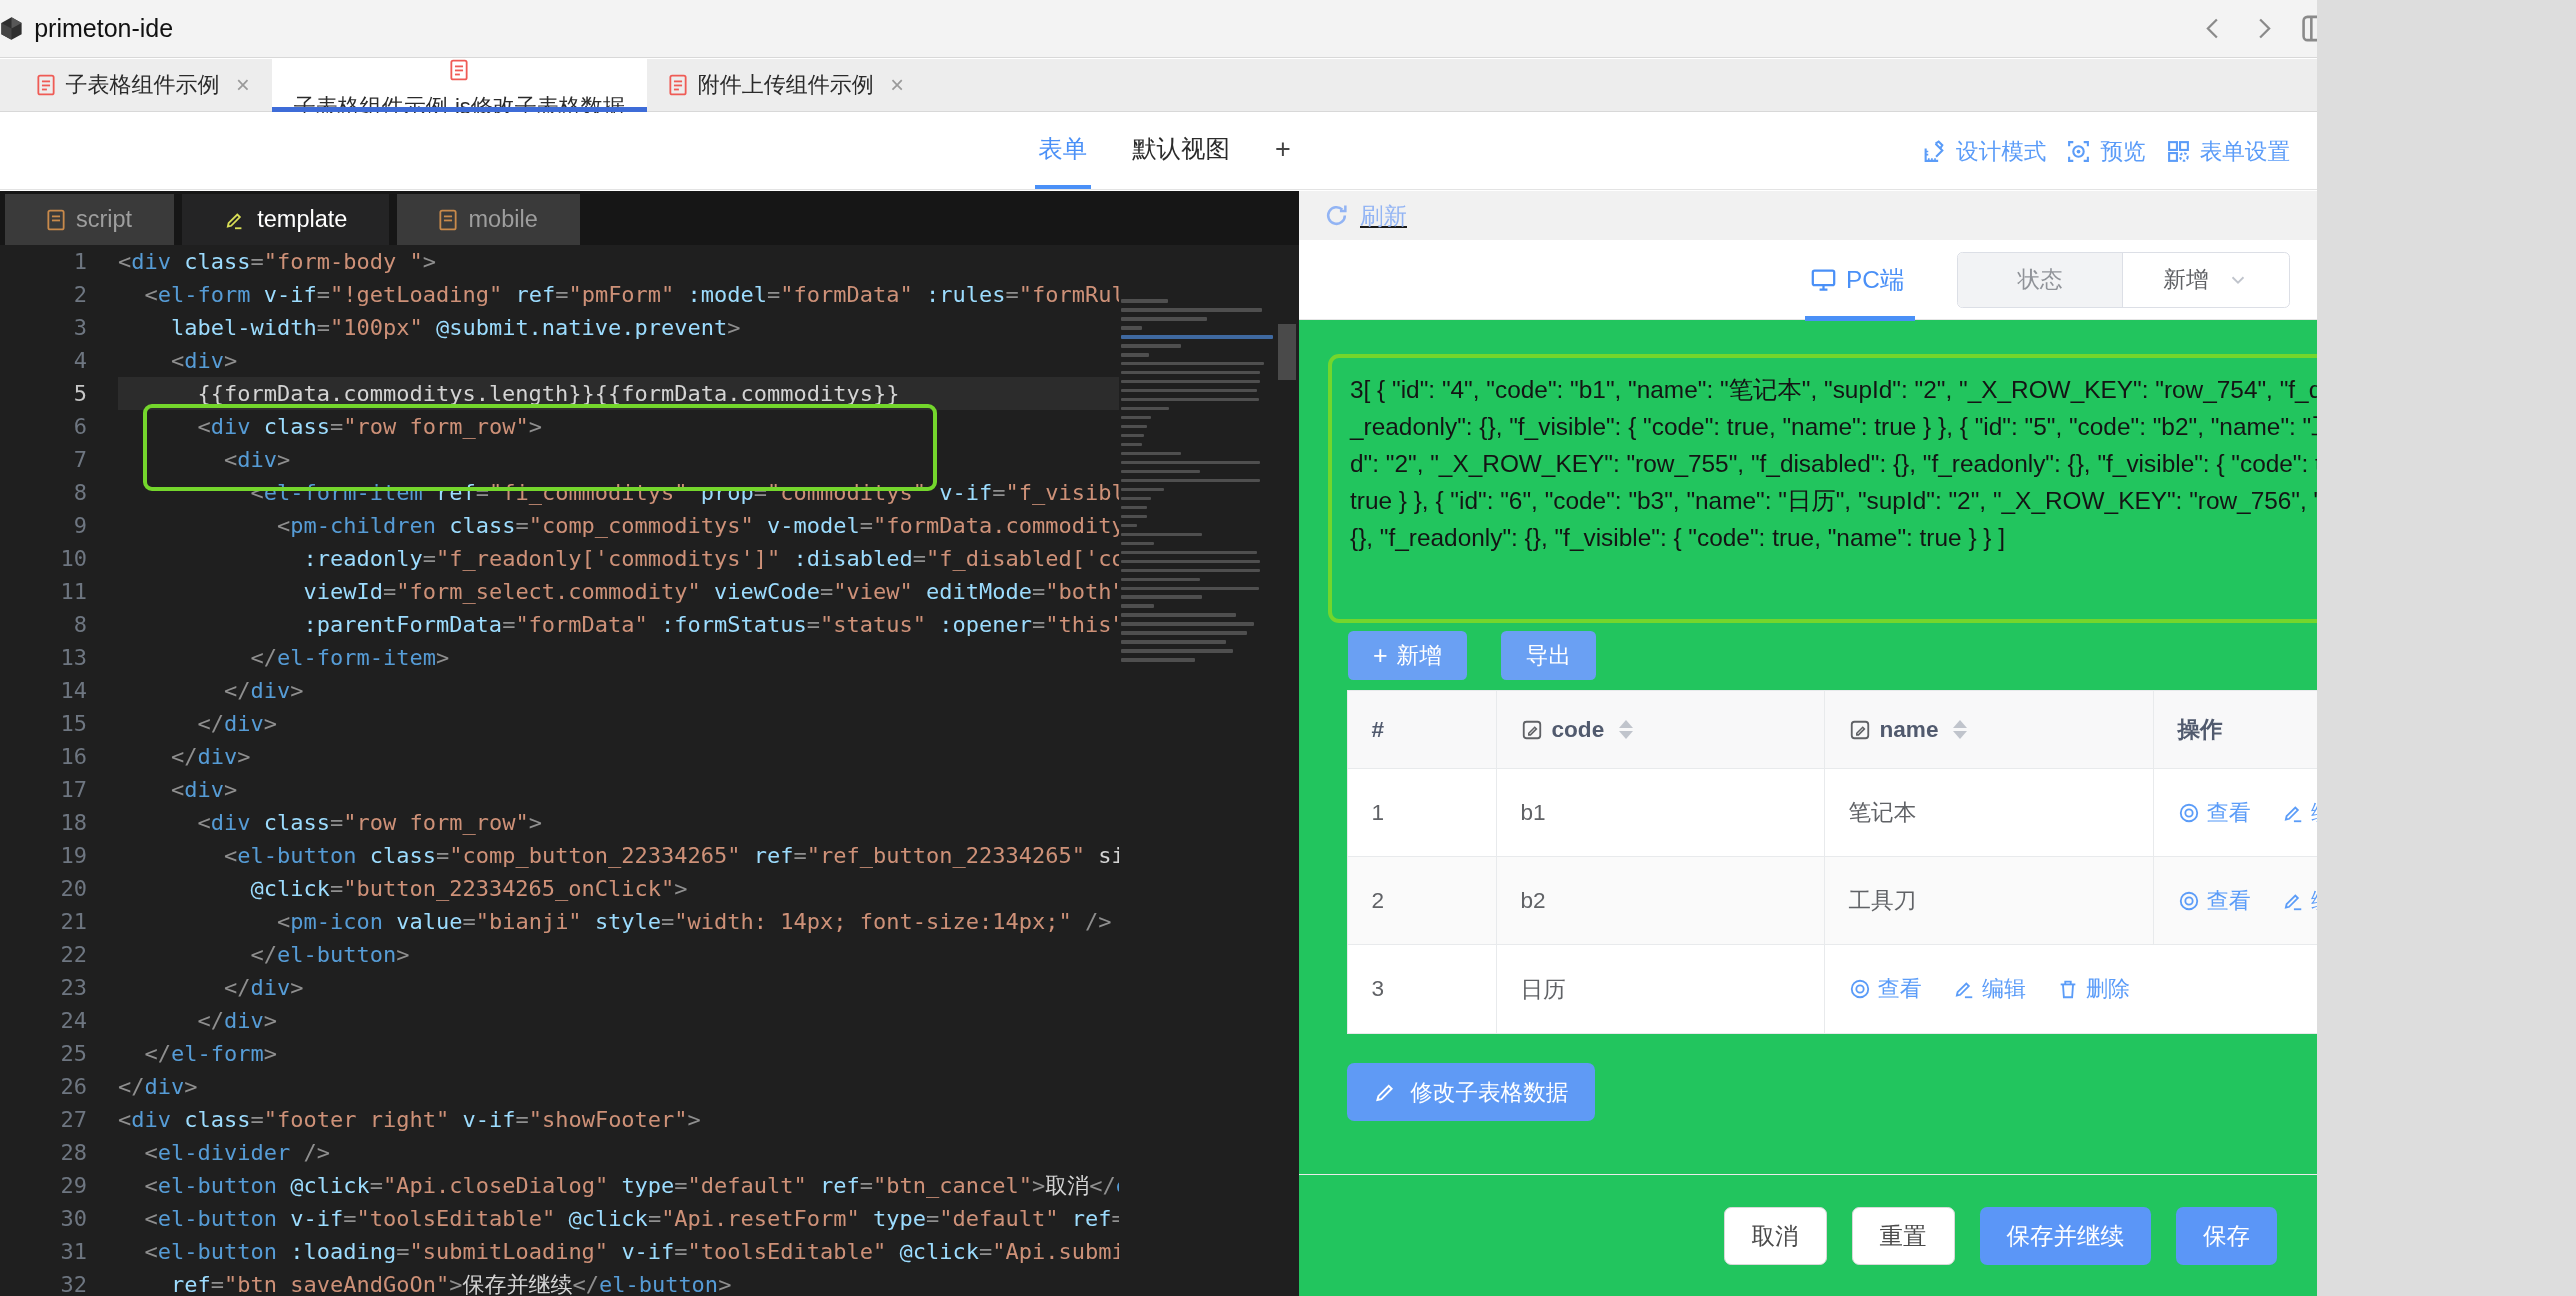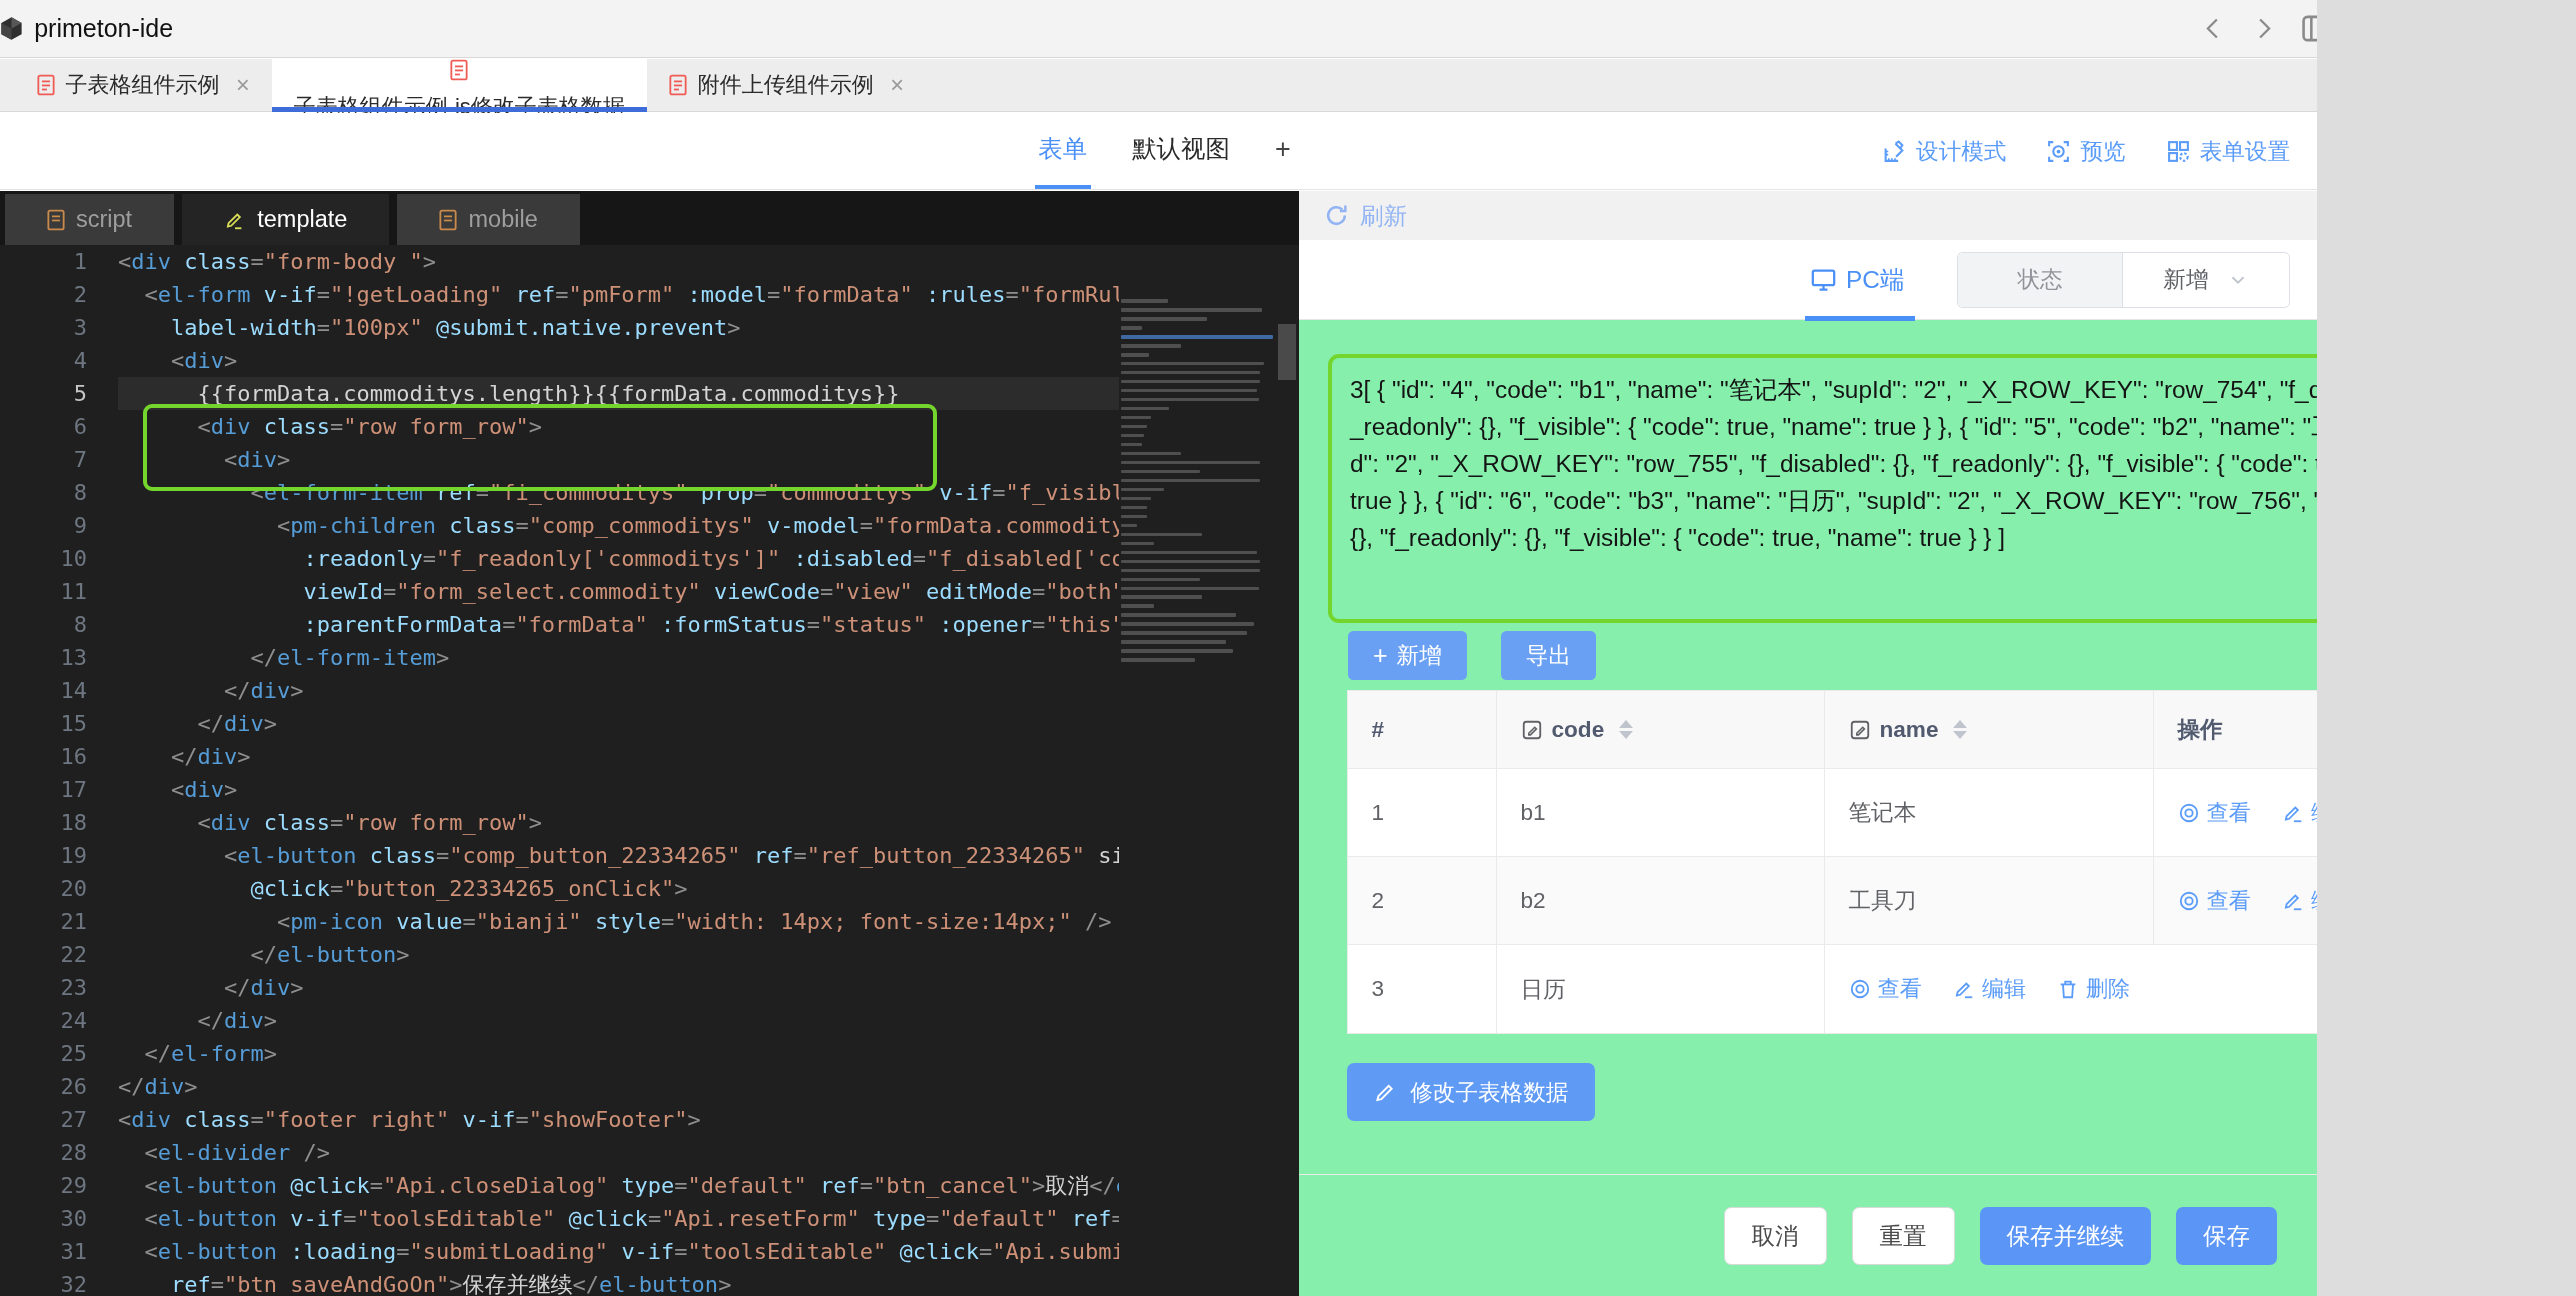--- a/index.html
+++ b/index.html
@@ -26,21 +26,21 @@
   .ftab.active::after{content:"";position:absolute;left:0;right:0;bottom:-0.9px;height:5.4px;background:#3e6cd8;}
 
   
   .viewbar{position:absolute;left:0;top:113px;width:100%;height:77px;background:#fff;
            border-bottom:0.9px solid #e3e3e3;}
   .viewtabs{position:absolute;left:0;right:0;top:0;height:100%;display:flex;justify-content:center;gap:38px;}
   .vtab{height:100%;display:flex;align-items:center;font-size:24.4px;color:#2b2b2b;
         border-bottom:4.5px solid transparent;padding:0 3.6px;}
   .vtab.active{color:#4a90f7;border-bottom-color:#4a90f7;margin-left:12px;}
   .vtab.plus{font-size:27px;color:#444;}
-  .viewtools{position:absolute;right:27px;top:0;height:100%;display:flex;align-items:center;gap:40px;}
+  .viewtools{position:absolute;right:27px;top:0;height:100%;display:flex;align-items:center;gap:20px;}
   .tool{display:flex;align-items:center;gap:9px;color:#5b9cf8;font-size:22.6px;}
   .tool svg{display:block;}
 
   
   .main{position:absolute;left:0;top:191px;width:100%;height:1105px;display:flex;}
 
   
   .editor{position:relative;width:1299px;flex:none;background:#1f1f1f;overflow:hidden;}
   .edtabs{position:absolute;left:0;top:0;width:100%;height:54px;background:#161616;
           display:flex;align-items:flex-end;padding-left:5px;gap:8.1px;}
@@ -67,21 +67,21 @@
   .green-box-code{position:absolute;left:143px;top:159px;width:794px;height:87px;z-index:3;
                   border:4.5px solid #74d62c;border-radius:9px;pointer-events:none;}
 
   .minimap{position:absolute;left:1121px;top:54px;width:152px;bottom:0;overflow:hidden;}
   .mm-line{height:3.6px;margin-bottom:5.4px;background:#8a8a8a;opacity:.45;border-radius:0.9px;}
   .mm-line.mm-cur{background:#3f69a0;opacity:1;}
   .edscroll{position:absolute;left:1274px;top:54px;width:25px;bottom:0;}
   .edthumb{position:absolute;left:3.6px;top:25px;width:18px;height:56px;background:#4a4a4a;}
 
   
-  .preview{position:relative;flex:1;background:#86efac;overflow:hidden;}
+  .preview{position:relative;flex:1;background:#22c55e;overflow:hidden;text-decoration:underline;}
   .refreshbar{height:49px;background:#f1f1f1;display:flex;align-items:center;gap:11px;
               padding-left:25px;color:#92b4f4;font-size:23.5px;}
   .devrow{position:relative;height:80px;background:#fff;border-bottom:1.8px solid #e6e6e6;}
   .devtab{position:absolute;top:0;height:100%;display:flex;align-items:center;gap:9px;font-size:24.4px;}
   .devtab.pc{left:511px;color:#4a90f7;}
   .devtab.mob{left:677px;color:#303133;}
   .dev-underline{position:absolute;left:506px;bottom:-1.8px;width:110px;height:4.5px;background:#4a90f7;}
   .statusSel{position:absolute;right:27px;top:11.8px;width:333px;height:56px;border:0.9px solid #dcdfe6;
              border-radius:5.4px;display:flex;overflow:hidden;font-size:22.6px;background:#fff;justify-content:center;}
   .statusSel .lab{width:165px;background:#f2f3f5;color:#909399;display:flex;align-items:center;

